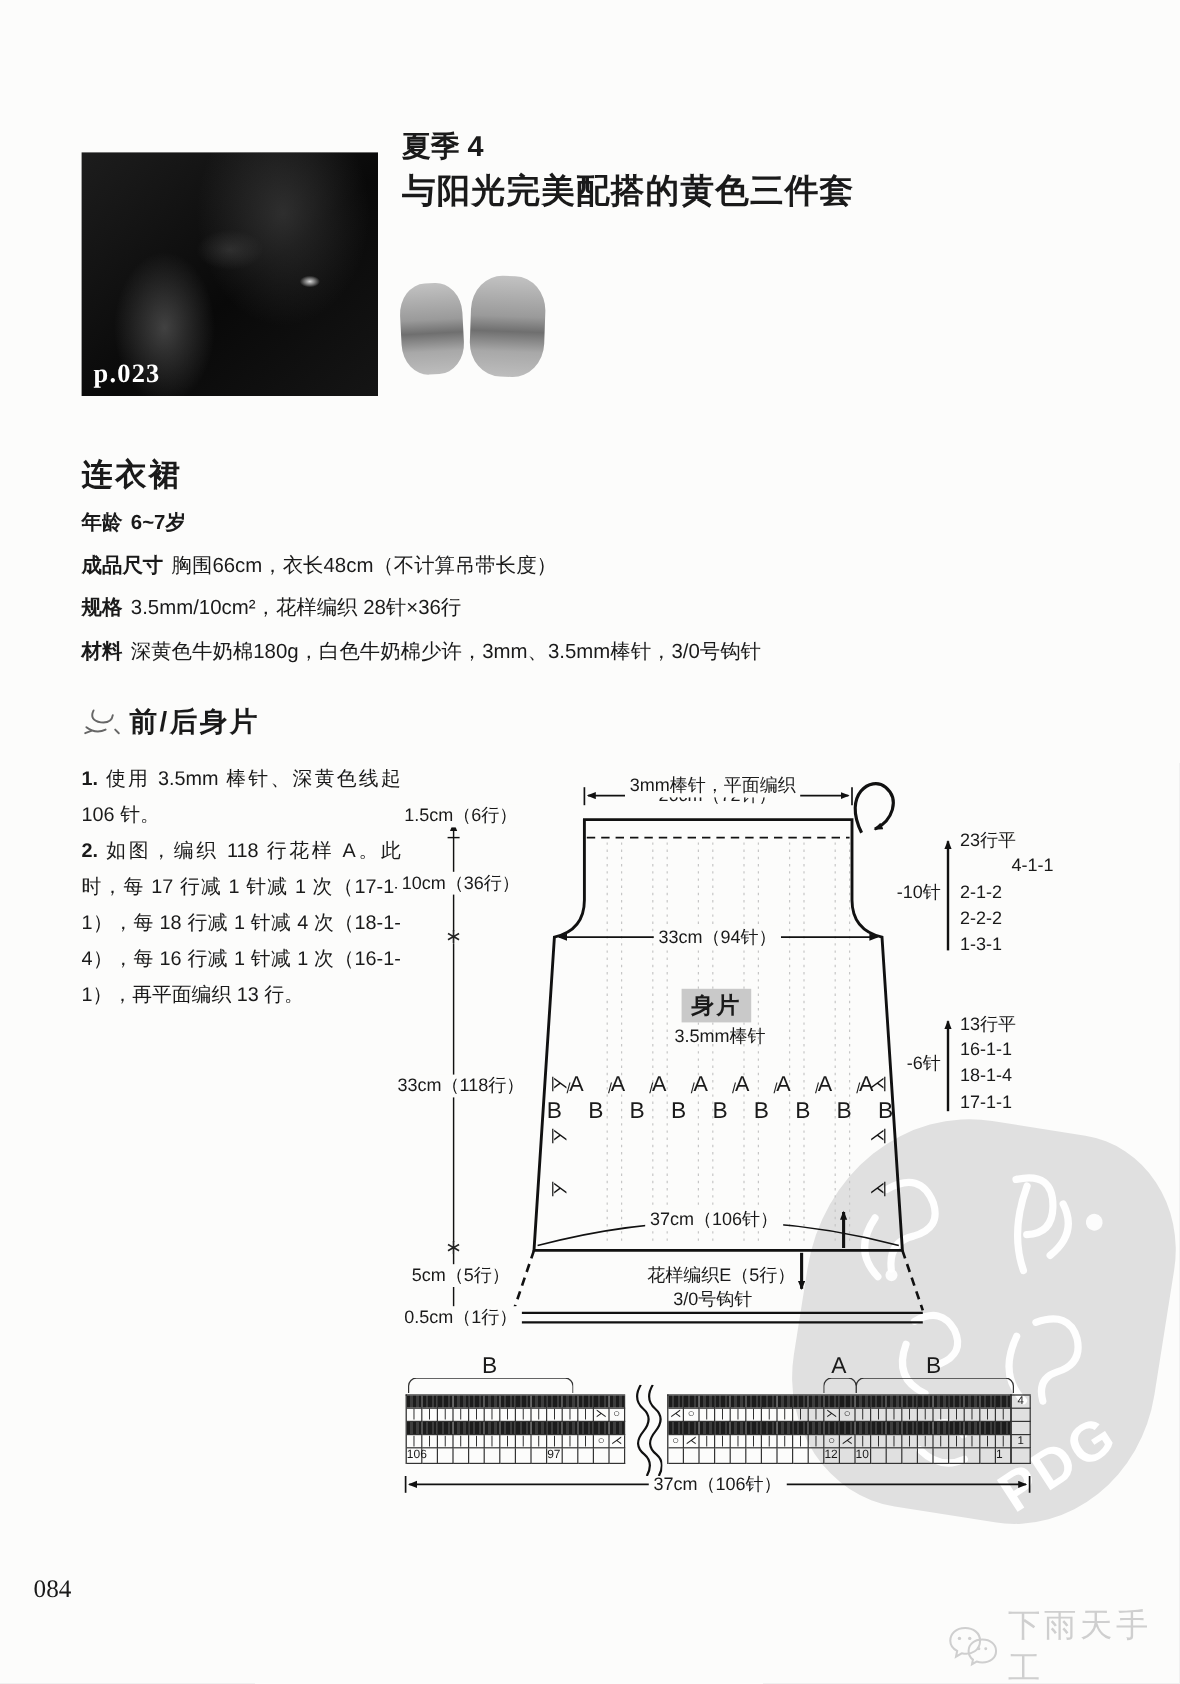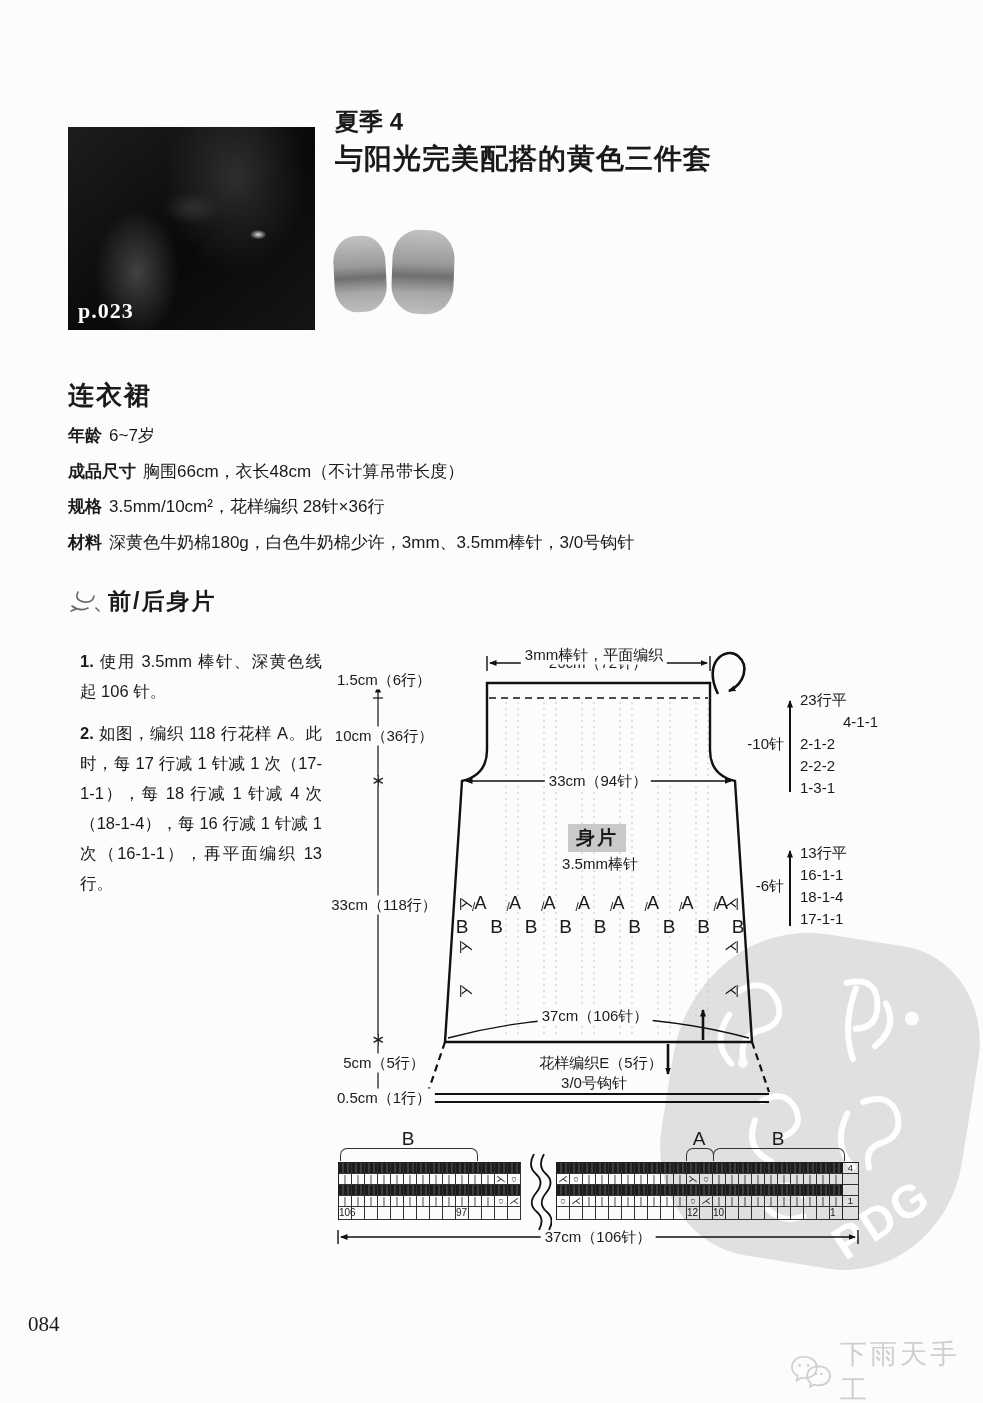--- a/index.html
+++ b/index.html
@@ -19,21 +19,21 @@
   .main-title{position:absolute;left:335px;top:140px;font-size:28px;font-weight:bold;letter-spacing:1px;}
   .yarnball{position:absolute;background:linear-gradient(180deg,#c2c2c2 0%,#9a9a9a 40%,#6f6f6f 55%,#a8a8a8 75%,#bdbdbd 100%);
     border-radius:42%/34%;}
   
   .specs-title{position:absolute;left:68px;top:378px;font-size:26px;font-weight:bold;letter-spacing:2px;}
   .spec-row{position:absolute;left:68px;font-size:17px;white-space:nowrap;}
   .spec-row b{margin-right:7px;}
   
   .instr-head{position:absolute;left:68px;top:586px;font-size:23px;font-weight:bold;letter-spacing:2px;display:flex;align-items:center;gap:6px;}
   .steps{position:absolute;left:68px;top:634px;width:266px;font-size:16.5px;line-height:30px;text-align:justify;}
-  .steps p{margin:12px;}
+  .steps p{margin:0;}
   
   .dlabel{position:absolute;transform:translate(-50%,-50%);background:#fcfcfb;padding:0 4px;
     font-size:15px;white-space:nowrap;z-index:5;}
   .nobg{background:transparent;}
   .body-tag{font-size:19px;font-weight:bold;background:#c9c9c9;padding:1px 8px;letter-spacing:2px;}
   .star{font-size:17px;color:#222;background:#fcfcfb;line-height:10px;padding:0 1px;}
   .dec-line{position:absolute;font-size:15px;white-space:nowrap;z-index:5;}
   .dec-total{position:absolute;transform:translate(-100%,-50%);font-size:15px;white-space:nowrap;z-index:5;}
   .pat-letter{position:absolute;transform:translate(-50%,0);z-index:4;font-size:19px;}
   .pat-letter.a{font-size:18px;}
@@ -86,21 +86,21 @@
   <div class="photo">
     <span class="photo-label">p.023</span>
   </div>
   <div class="series-title">夏季 4</div>
   <div class="main-title">与阳光完美配搭的黄色三件套</div>
   <div class="yarnball" style="left:334px;top:236px;width:52px;height:76px;transform:rotate(-3deg);"></div>
   <div class="yarnball" style="left:392px;top:230px;width:62px;height:84px;transform:rotate(2deg);"></div>
 
   <div class="specs-title">连衣裙</div>
   <div id="spec-rows">
-      <div class="spec-row" style="top:424px;"><b>年龄</b><span>6~7岁</span></div>
+      <div class="spec-row" style="top:424px;font-weight:bold;"><b>年龄</b><span>6~7岁</span></div>
       <div class="spec-row" style="top:460px;"><b>成品尺寸</b><span>胸围66cm，衣长48cm（不计算吊带长度）</span></div>
       <div class="spec-row" style="top:495px;"><b>规格</b><span>3.5mm/10cm²，花样编织 28针×36行</span></div>
       <div class="spec-row" style="top:531px;"><b>材料</b><span>深黄色牛奶棉180g，白色牛奶棉少许，3mm、3.5mm棒针，3/0号钩针</span></div>
     </div>
 
   <div class="instr-head">
     <svg width="34" height="28" viewBox="0 0 34 28">
       <g fill="none" stroke="#666" stroke-width="1.6" stroke-linecap="round">
         <path d="M10 4 q-4 8 6 10 q9 1 10 -6"></path>
         <path d="M4 18 q8 6 16 2"></path>

